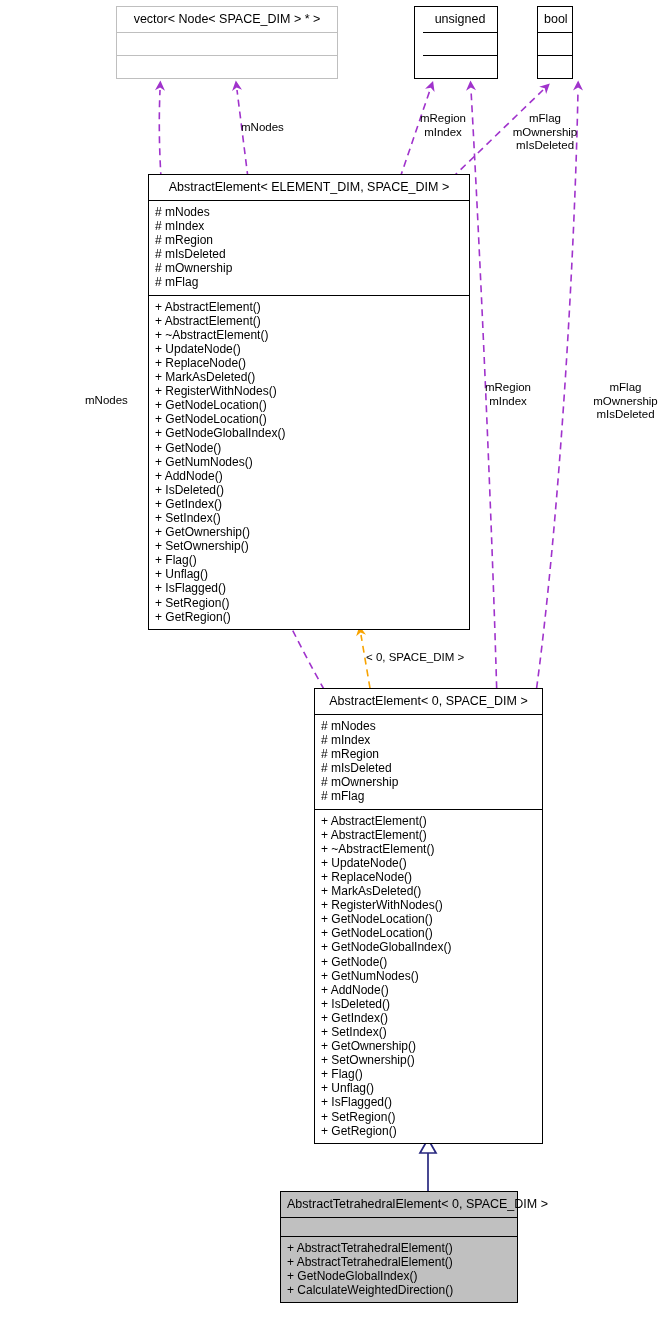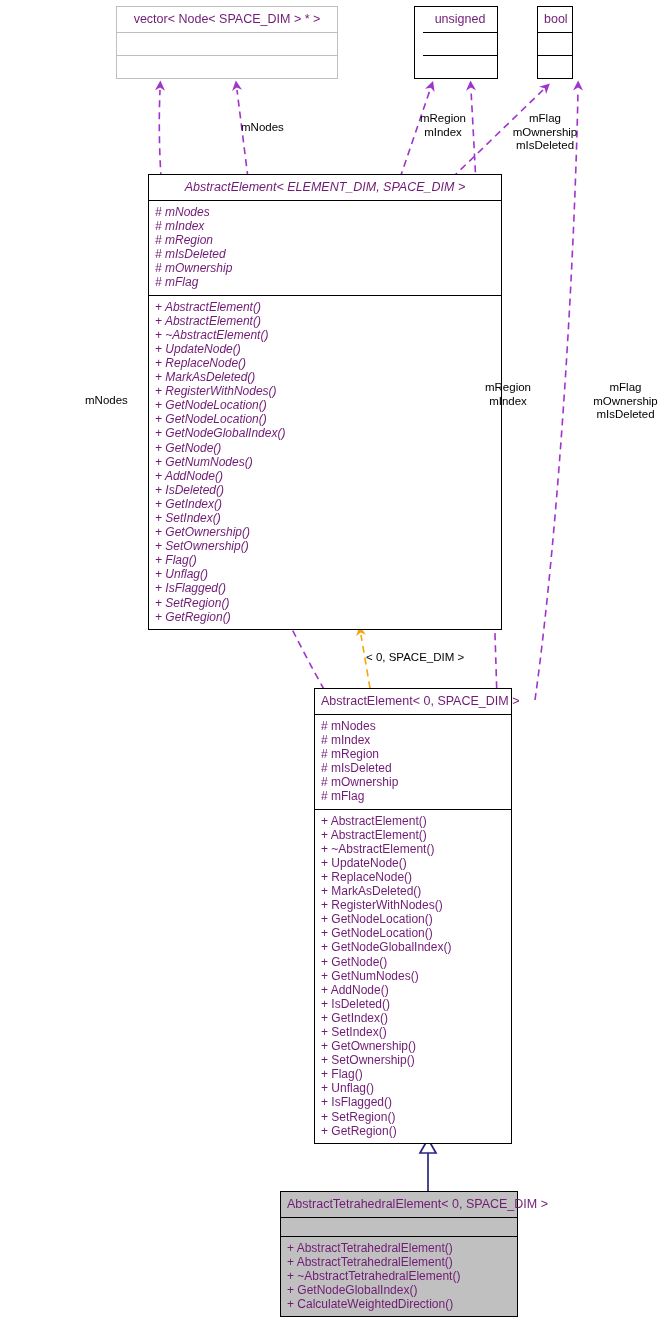--- a/index.html
+++ b/index.html
@@ -28,21 +28,21 @@
     pointer-events: none;
   }
 
   
   .uml-box {
     position: absolute;
     box-sizing: border-box;
     background: #ffffff;
     font-size: 12px;
     line-height: 14px;
-    color: #701a75;
+    color: #000000;
   }
   .uml-box.solid {
     border: 1px solid #000000;
   }
   .uml-box.faint {
     border: 1px solid #bfbfbf;
   }
   .uml-box.filled {
     background: #c0c0c0;
     border: 1px solid #000000;
@@ -155,21 +155,21 @@
   </div>
 
   <div class="uml-box solid" style="left:537px; top:6px; width:36px;">
     <div class="uml-title">bool</div>
     <div class="uml-sep"></div>
     <div class="uml-compartment empty-tall"></div>
     <div class="uml-sep"></div>
     <div class="uml-compartment empty-tall"></div>
   </div>
 
-  <div class="uml-box solid" style="left:148px; top:174px; width:354px;font-style:italic;">
+  <div class="uml-box solid" style="left:148px; top:174px; width:322px;">
     <div class="uml-title">AbstractElement&lt; ELEMENT_DIM, SPACE_DIM &gt;</div>
     <div class="uml-sep"></div>
     <div class="uml-compartment">
         <div class="uml-row"># mNodes</div>
         <div class="uml-row"># mIndex</div>
         <div class="uml-row"># mRegion</div>
         <div class="uml-row"># mIsDeleted</div>
         <div class="uml-row"># mOwnership</div>
         <div class="uml-row"># mFlag</div>
       </div>
@@ -194,21 +194,21 @@
         <div class="uml-row">+ GetOwnership()</div>
         <div class="uml-row">+ SetOwnership()</div>
         <div class="uml-row">+ Flag()</div>
         <div class="uml-row">+ Unflag()</div>
         <div class="uml-row">+ IsFlagged()</div>
         <div class="uml-row">+ SetRegion()</div>
         <div class="uml-row">+ GetRegion()</div>
       </div>
   </div>
 
-  <div class="uml-box solid" style="left:314px; top:688px; width:198px;">
+  <div class="uml-box solid" style="left:314px; top:688px; width:229px;">
     <div class="uml-title">AbstractElement&lt; 0, SPACE_DIM &gt;</div>
     <div class="uml-sep"></div>
     <div class="uml-compartment">
         <div class="uml-row"># mNodes</div>
         <div class="uml-row"># mIndex</div>
         <div class="uml-row"># mRegion</div>
         <div class="uml-row"># mIsDeleted</div>
         <div class="uml-row"># mOwnership</div>
         <div class="uml-row"># mFlag</div>
       </div>
@@ -241,21 +241,20 @@
   </div>
 
   <div class="uml-box filled" style="left:280px; top:1191px; width:238px;">
     <div class="uml-title">AbstractTetrahedralElement&lt; 0, SPACE_DIM &gt;</div>
     <div class="uml-sep"></div>
     <div class="uml-compartment empty-short"></div>
     <div class="uml-sep"></div>
     <div class="uml-compartment">
         <div class="uml-row">+ AbstractTetrahedralElement()</div>
         <div class="uml-row">+ AbstractTetrahedralElement()</div>
-        <div class="uml-row">+ ~AbstractTetrahedralElement()</div>
         <div class="uml-row">+ GetNodeGlobalIndex()</div>
         <div class="uml-row">+ CalculateWeightedDirection()</div>
       </div>
   </div>
 
   <div class="edge-label" style="left:241px; top:121px;">mNodes</div>
 
   <div class="edge-label" style="left:85px; top:394px;">mNodes</div>
 
   <div class="edge-label center" style="left:414px; top:112px; width:58px;">

